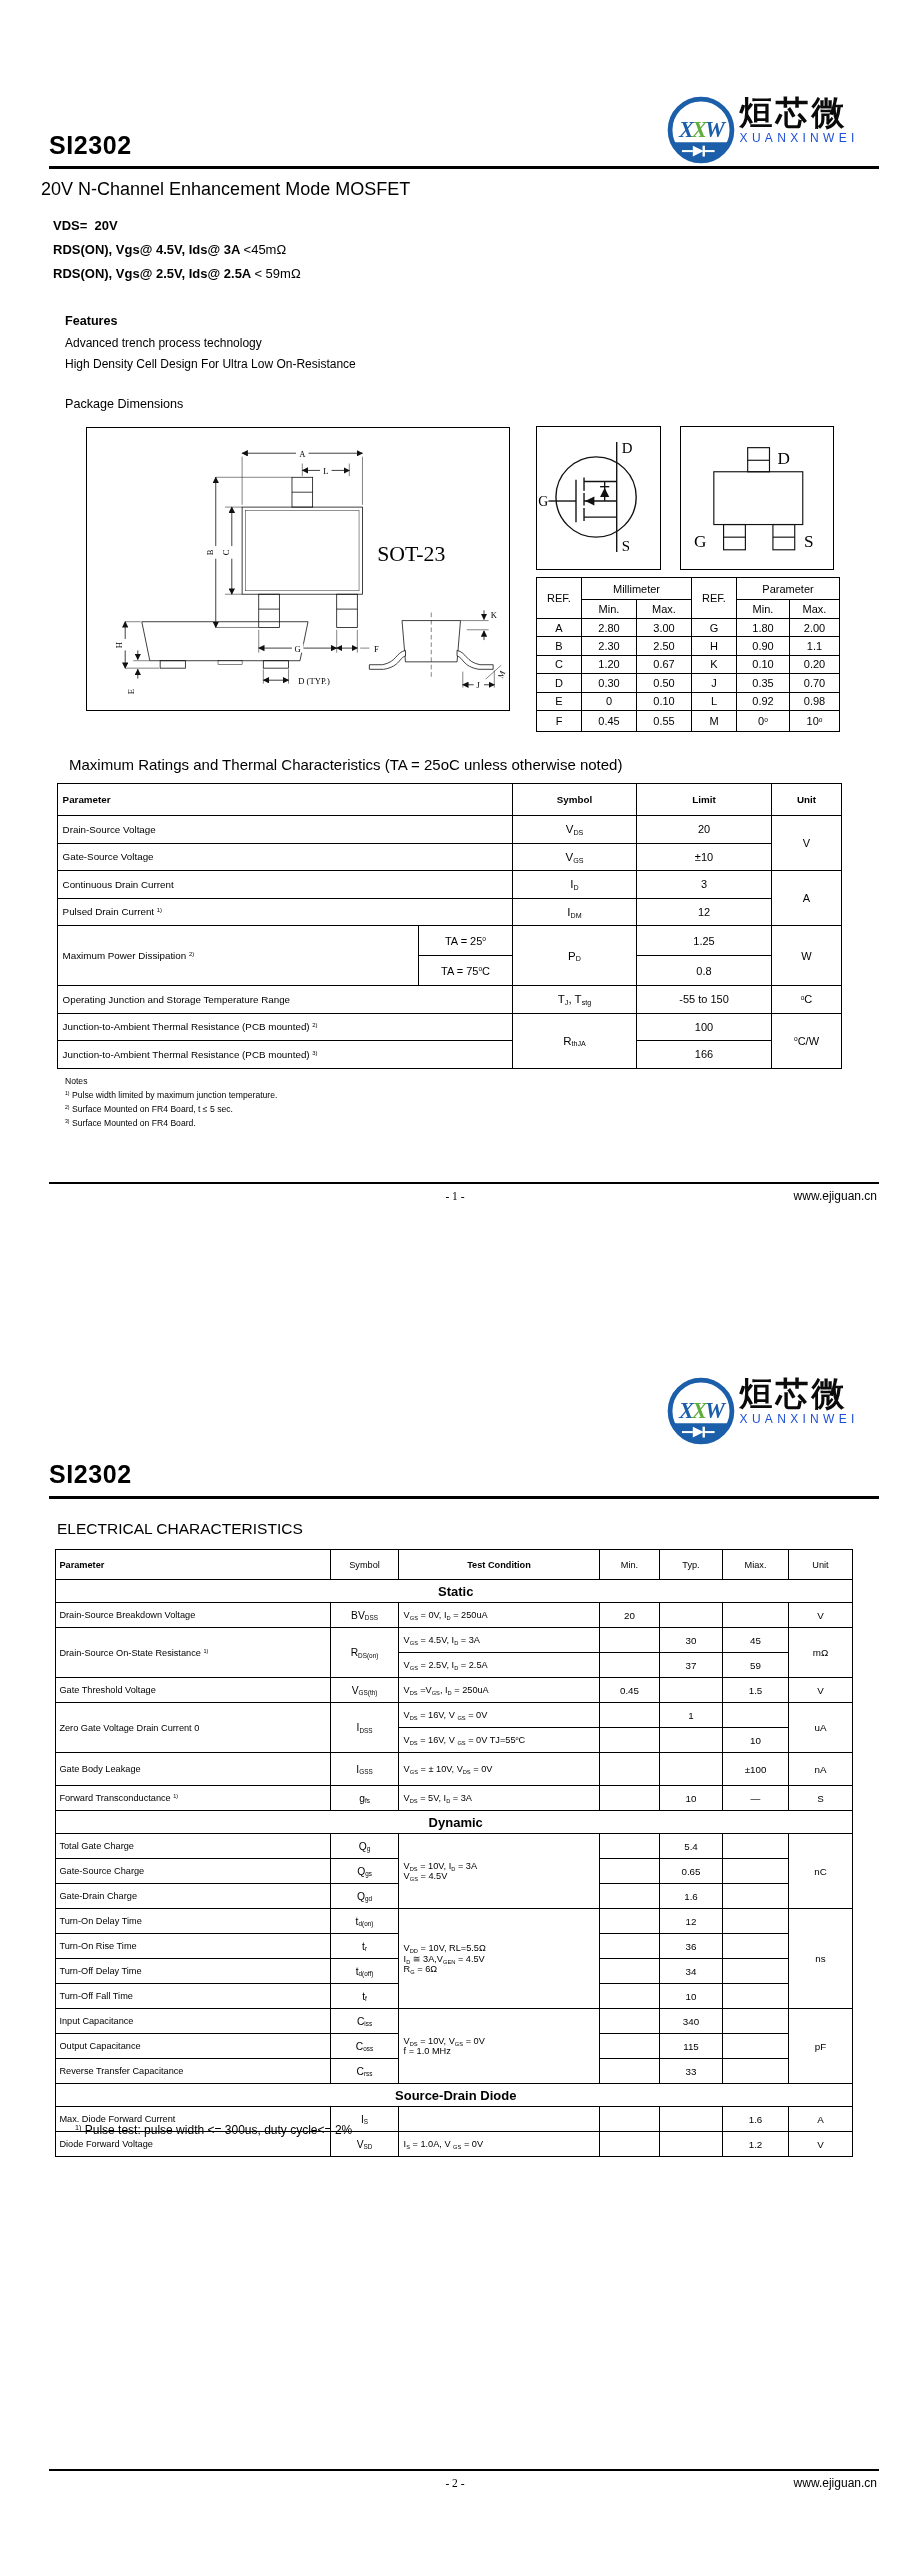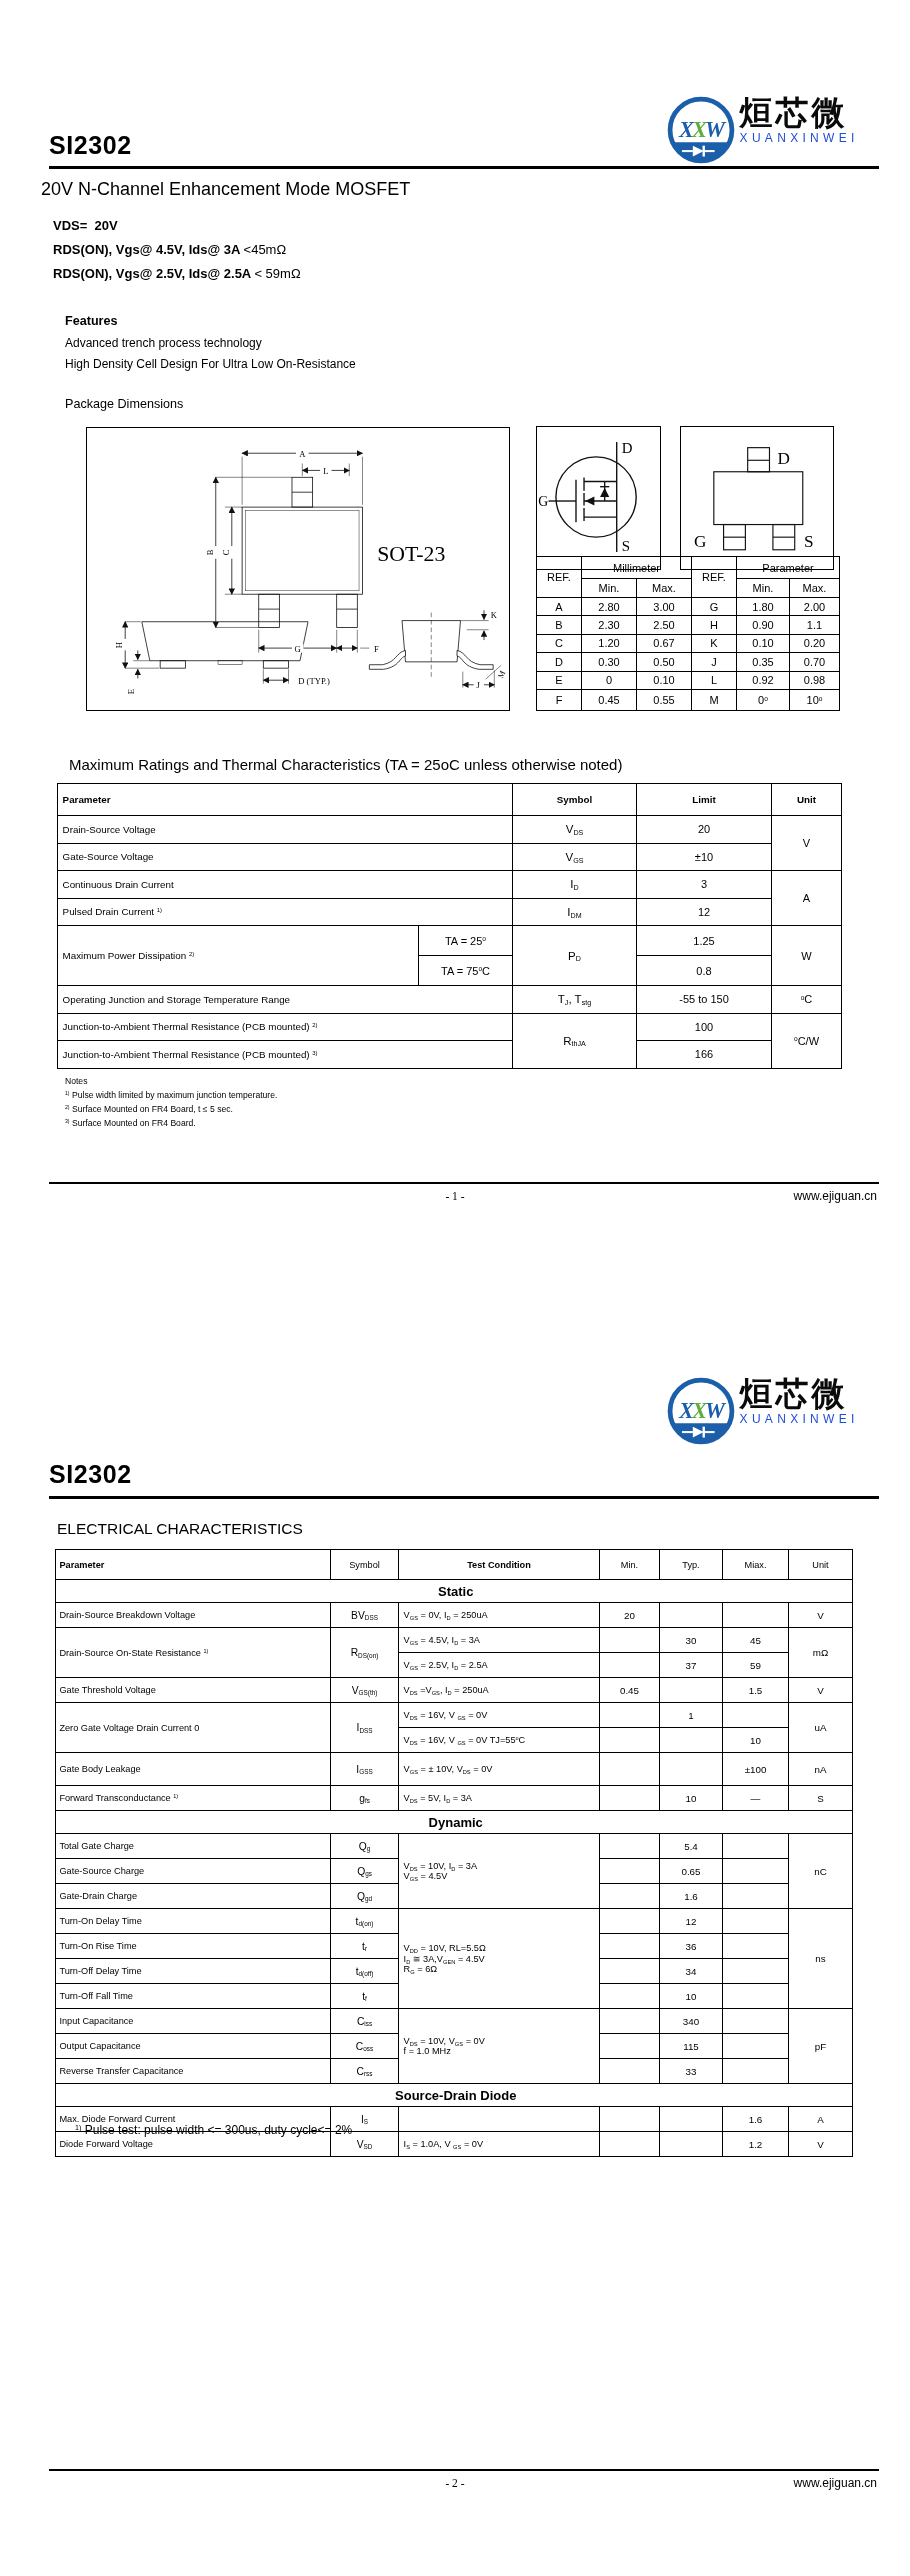--- a/index.html
+++ b/index.html
@@ -218,21 +218,21 @@
         <line x1="74" y1="192" x2="112" y2="192"></line>
         <rect x="160" y="170" width="38" height="44"></rect>
         <line x1="160" y1="192" x2="198" y2="192"></line>
       </g>
       <text x="168" y="64" font-size="30">D</text>
       <text x="44" y="210" font-size="30" text-anchor="end">G</text>
       <text x="214" y="210" font-size="30">S</text>
     </svg>
   </div>
 
-  <table class="dtable abs" style="left:536px;top:556px;">
+  <table class="dtable abs" style="left:536px;top:577px;">
     <colgroup>
         <col style="width:45px">
         <col style="width:55px">
         <col style="width:55px">
         <col style="width:45px">
         <col style="width:53px">
         <col style="width:50px">
       </colgroup>
     <tbody>
       <tr style="height:22px">

